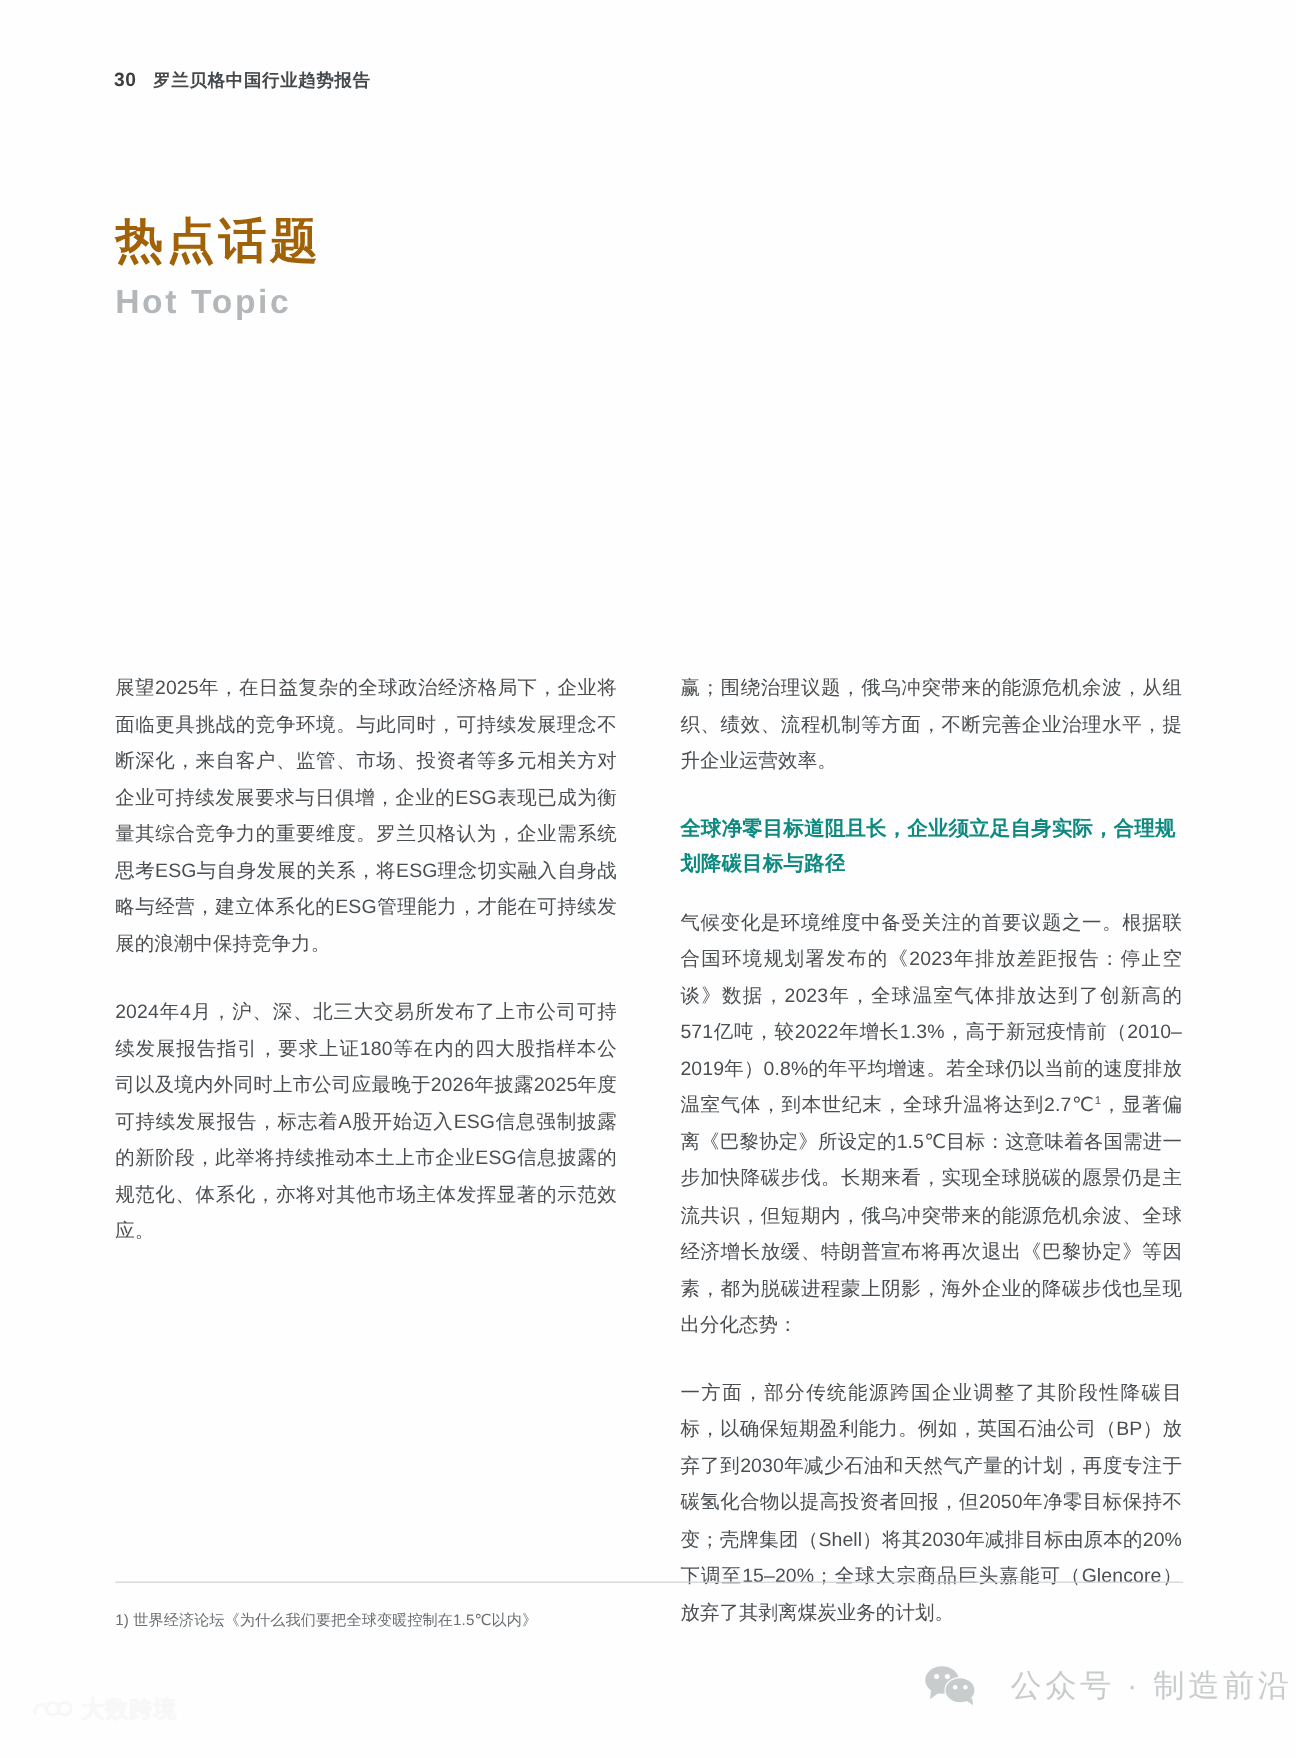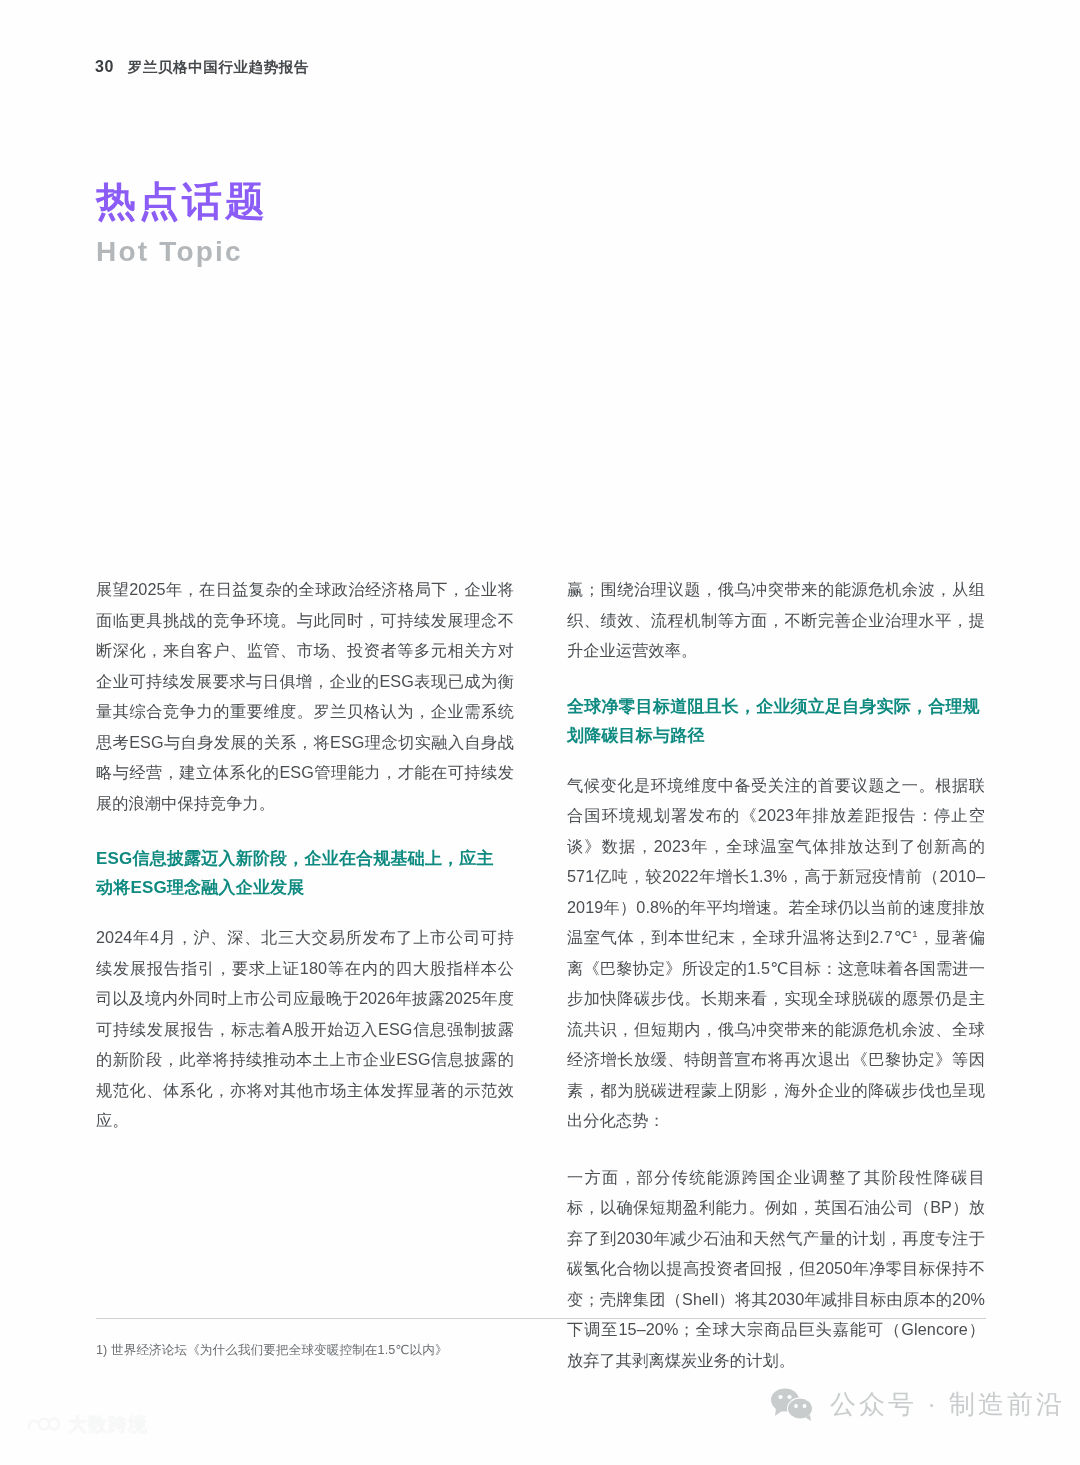--- a/index.html
+++ b/index.html
@@ -47,21 +47,21 @@
 
   
   .section-label {
     position: absolute;
     top: 178px;
     left: 96px;
   }
   .section-label-cn {
     font-size: 40px;
     font-weight: 700;
-    color: #8b5cf6;
+    color: #a16207;
     letter-spacing: 3px;
     line-height: 1.15;
   }
   .section-label-en {
     margin-top: 12px;
     font-size: 28px;
     font-weight: 700;
     color: #b4b7b9;
     letter-spacing: 2.2px;
   }
@@ -75,21 +75,21 @@
     font-size: 35px;
     font-weight: 700;
     color: #46494c;
     letter-spacing: 1.2px;
     line-height: 1.25;
   }
 
   
   .columns {
     position: absolute;
-    top: 574px;
+    top: 558px;
     left: 96px;
     width: 890px;
     display: flex;
     gap: 53px;
   }
   .column {
     width: 418px;
   }
 
   p.body-text {
@@ -143,21 +143,21 @@
     letter-spacing: 0.1px;
   }
 
   
   .wm-wechat {
     position: absolute;
     top: 1386px;
     left: 770px;
     display: flex;
     align-items: center;
-    gap: 16px;
+    gap: 28px;
     color: #c9cccd;
   }
   .wm-wechat .wm-text {
     font-size: 26px;
     letter-spacing: 3px;
     color: #c9cccd;
     white-space: nowrap;
   }
   .wm-wechat svg { display: block; }
 
@@ -193,21 +193,20 @@
   <div class="section-label">
     <div class="section-label-cn">热点话题</div>
     <div class="section-label-en">Hot Topic</div>
   </div>
 
 
   <div class="columns">
 
     <div class="column">
       <p class="body-text">展望2025年，在日益复杂的全球政治经济格局下，企业将面临更具挑战的竞争环境。与此同时，可持续发展理念不断深化，来自客户、监管、市场、投资者等多元相关方对企业可持续发展要求与日俱增，企业的ESG表现已成为衡量其综合竞争力的重要维度。罗兰贝格认为，企业需系统思考ESG与自身发展的关系，将ESG理念切实融入自身战略与经营，建立体系化的ESG管理能力，才能在可持续发展的浪潮中保持竞争力。</p>
-      <h3 class="sub-head spaced-top">ESG信息披露迈入新阶段，企业在合规基础上，应主动将ESG理念融入企业发展</h3>
       <p class="body-text">2024年4月，沪、深、北三大交易所发布了上市公司可持续发展报告指引，要求上证180等在内的四大股指样本公司以及境内外同时上市公司应最晚于2026年披露2025年度可持续发展报告，标志着A股开始迈入ESG信息强制披露的新阶段，此举将持续推动本土上市企业ESG信息披露的规范化、体系化，亦将对其他市场主体发挥显著的示范效应。</p>
     </div>
 
     <div class="column">
       <p class="body-text">赢；围绕治理议题，俄乌冲突带来的能源危机余波，从组织、绩效、流程机制等方面，不断完善企业治理水平，提升企业运营效率。</p>
       <h3 class="sub-head spaced-top">全球净零目标道阻且长，企业须立足自身实际，合理规划降碳目标与路径</h3>
       <p class="body-text"><span>气候变化是环境维度中备受关注的首要议题之一。根据联合国环境规划署发布的《2023年排放差距报告：停止空谈》数据，2023年，全球温室气体排放达到了创新高的571亿吨，较2022年增长1.3%，高于新冠疫情前（2010–2019年）0.8%的年平均增速。若全球仍以当前的速度排放温室气体，到本世纪末，全球升温将达到2.7℃</span><sup class="fn-ref">1</sup><span>，显著偏离《巴黎协定》所设定的1.5℃目标：这意味着各国需进一步加快降碳步伐。长期来看，实现全球脱碳的愿景仍是主流共识，但短期内，俄乌冲突带来的能源危机余波、全球经济增长放缓、特朗普宣布将再次退出《巴黎协定》等因素，都为脱碳进程蒙上阴影，海外企业的降碳步伐也呈现出分化态势：</span></p>
       <p class="body-text">一方面，部分传统能源跨国企业调整了其阶段性降碳目标，以确保短期盈利能力。例如，英国石油公司（BP）放弃了到2030年减少石油和天然气产量的计划，再度专注于碳氢化合物以提高投资者回报，但2050年净零目标保持不变；壳牌集团（Shell）将其2030年减排目标由原本的20%下调至15–20%；全球大宗商品巨头嘉能可（Glencore）放弃了其剥离煤炭业务的计划。</p>
     </div>
 

